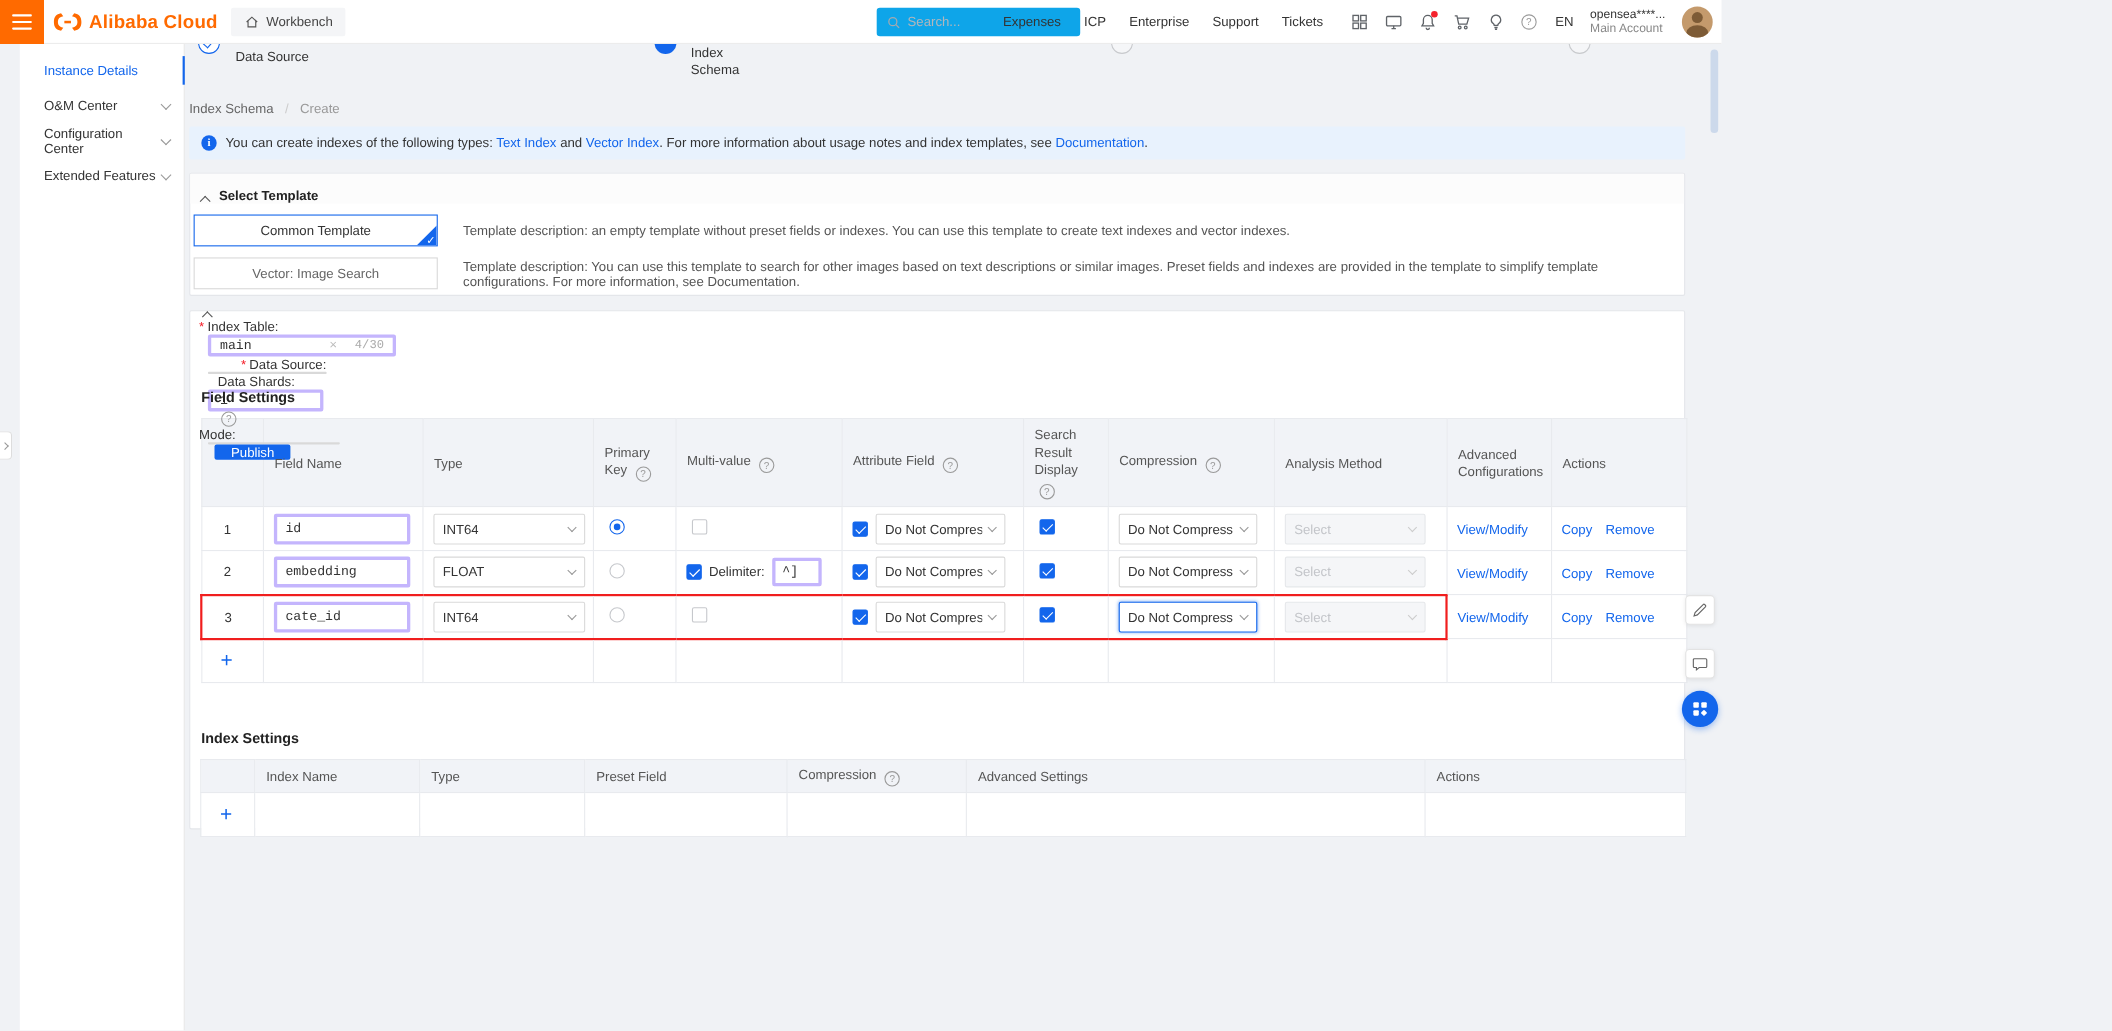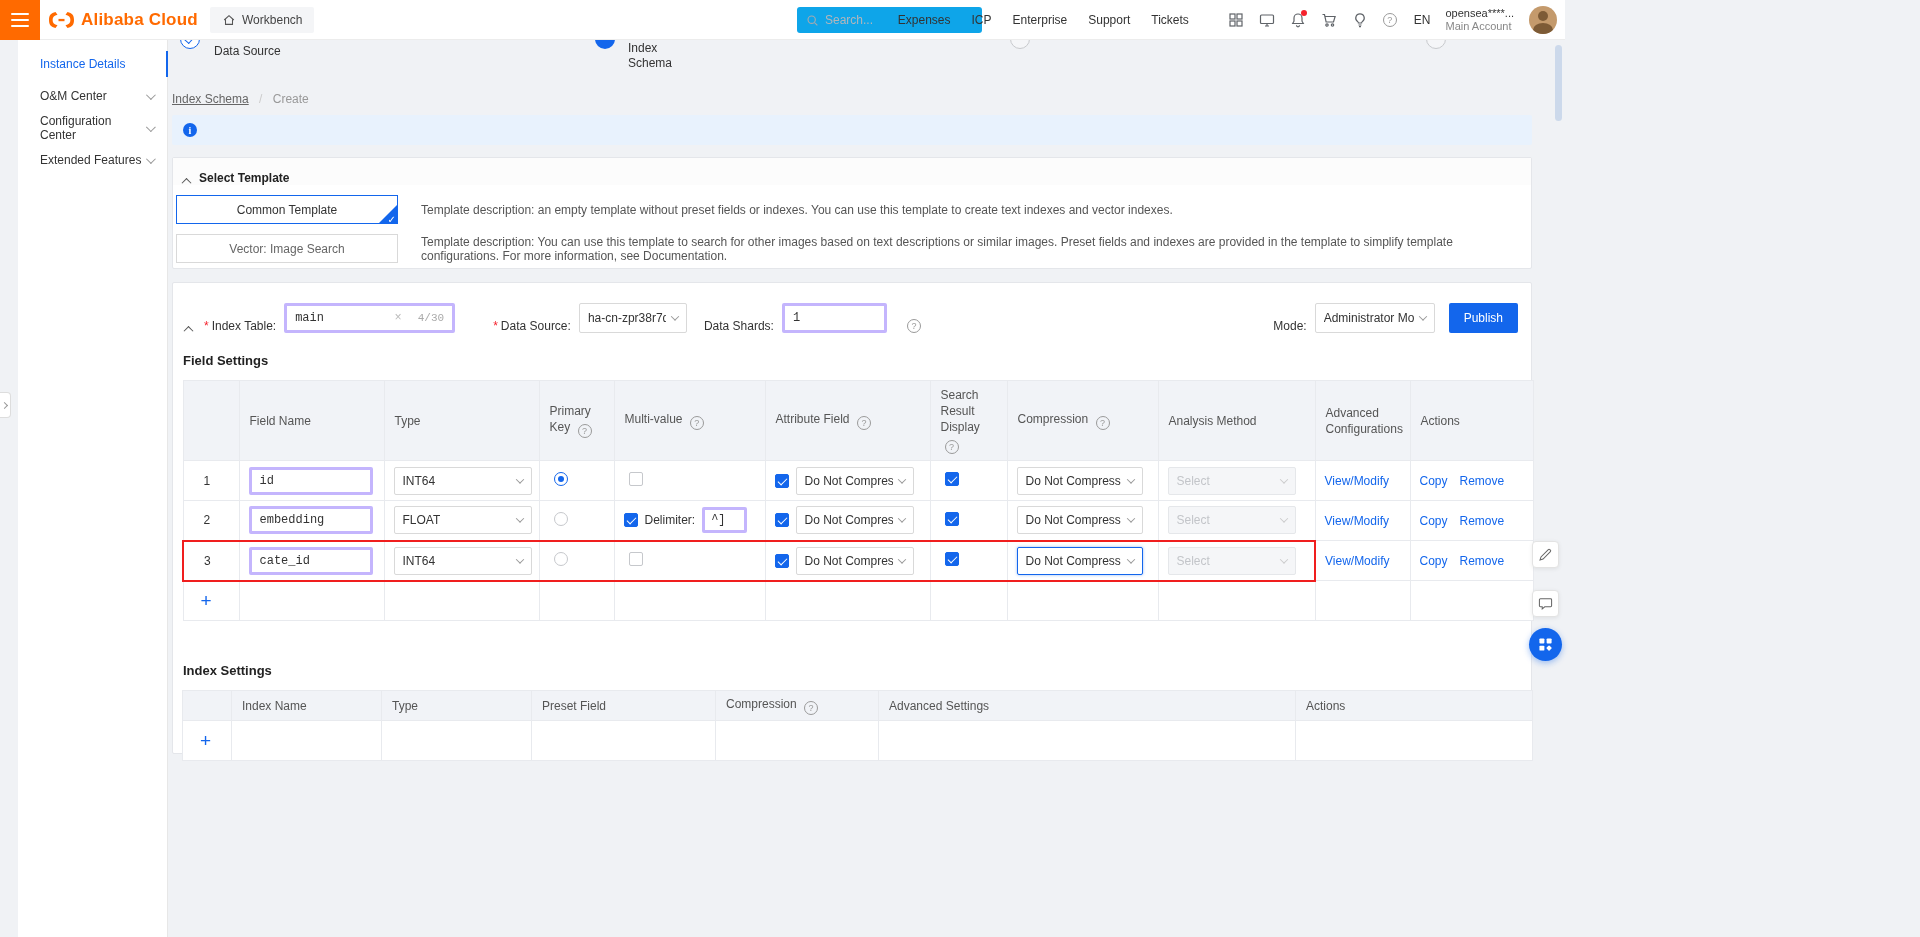--- a/index.html
+++ b/index.html
@@ -11,21 +11,21 @@
   .topbar { position:absolute; top:0; left:0; width:1565px; height:40px; background:#fff; border-bottom:1px solid #ececec; z-index:20; }
   .hamburger { position:absolute; left:0; top:0; width:40px; height:40px; background:#ff6a00; display:flex; flex-direction:column; justify-content:center; align-items:center; gap:4px; cursor:pointer; }
   .hamburger .hbar { width:18px; height:2px; background:#fff; border-radius:1px; }
   .logo { position:absolute; left:48px; top:0; height:40px; display:flex; align-items:center; gap:6px; cursor:pointer; }
   .logo-text { color:#ff6a00; font-size:17px; font-weight:bold; letter-spacing:.2px; }
   .workbench-btn { position:absolute; left:210px; top:7px; height:26px; padding:0 12px; background:#f4f5f7; border:none; border-radius:2px; display:flex; align-items:center; gap:6px; color:#444; font-size:12px; cursor:pointer; font-family:inherit; }
   .search-box { position:absolute; left:797px; top:7px; width:185px; height:26px; background:#0ea5e9; border-radius:3px; display:flex; align-items:center; padding:0 9px; gap:6px; }
   .search-box input { border:none; outline:none; background:transparent; font-size:12px; color:#333; width:140px; font-family:inherit; }
   .search-box input::placeholder { color:#b3b6bb; }
   .top-right { position:absolute; right:8px; top:0; height:40px; display:flex; align-items:center; gap:15px; }
-  .top-nav { display:flex; align-items:center; gap:21px; margin-right:24px;padding-left:40px; }
+  .top-nav { display:flex; align-items:center; gap:21px; margin-right:10px;padding-left:40px; }
   .top-nav a { color:#333; text-decoration:none; cursor:pointer; }
   .top-icons { display:flex; align-items:center; gap:15px; }
   .tbicon { width:16px; height:16px; display:inline-flex; cursor:pointer; position:relative; }
   .tbicon svg { width:16px; height:16px; }
   .bell-dot::after { content:""; position:absolute; right:-1px; top:-2px; width:6px; height:6px; border-radius:50%; background:#f5222d; }
   .lang { cursor:pointer; color:#333; margin-left:2px; }
   .account { text-align:left; line-height:13px; cursor:pointer; }
   .account .acc-name { font-size:11px; color:#333; }
   .account .acc-type { font-size:11px; color:#888; }
   .avatar { width:28px; height:28px; border-radius:50%; background:#c49a6c; position:relative; overflow:hidden; cursor:pointer; flex:0 0 auto; }
@@ -47,21 +47,21 @@
   
   .step-circle { position:absolute; width:20px; height:20px; border-radius:50%; top:-11px; }
   .step-done { background:#fff; border:1px solid #1366ec; }
   .step-done::after { content:""; position:absolute; left:5px; top:3px; width:6px; height:9px; border-right:1.6px solid #1366ec; border-bottom:1.6px solid #1366ec; transform:rotate(42deg); }
   .step-current { background:#1366ec; }
   .step-pending { background:#f5f6f8; border:1px solid #c8cacd; }
   .step-label { position:absolute; top:4px; font-size:12px; color:#333; line-height:15px; white-space:nowrap; }
   .step-label.two-line { top:1px; }
 
   .breadcrumb { position:absolute; left:22px; top:52px; color:#999; }
-  .breadcrumb .bc-parent { color:#666; cursor:pointer;text-decoration:underline; }
+  .breadcrumb .bc-parent { color:#666; cursor:pointer; }
   .breadcrumb .bc-sep { margin:0 7px; color:#ccc; }
   .breadcrumb .bc-current { color:#999; }
 
   .banner { position:absolute; left:22px; top:75px; width:1360px; height:30px; background:#e8f2fd; border-radius:2px; display:flex; align-items:center; padding:0 11px; gap:8px; }
   .info-icon { width:14px; height:14px; border-radius:50%; background:#1366ec; color:#fff; font-size:10px; font-style:normal; display:inline-flex; align-items:center; justify-content:center; flex:0 0 auto; }
   .info-icon::after { content:"i"; font-family:"Liberation Serif",serif; font-weight:bold; }
   .banner a, a.blue { color:#1366ec; text-decoration:none; cursor:pointer; }
 
   .panel { position:absolute; left:22px; width:1360px; background:#fff; border:1px solid #e4e6ea; border-radius:2px; }
   .tpl-panel { top:117px; height:112px; }
@@ -69,21 +69,21 @@
   .caret-up { width:7px; height:7px; border-left:1.5px solid #555; border-top:1.5px solid #555; transform:rotate(45deg) translate(1px,1px); flex:0 0 auto; }
   .panel-title { font-weight:bold; color:#222; }
   .tpl-row { display:flex; align-items:center; margin:10px 10px 0 3px; }
   .tpl-btn { position:relative; width:222px; height:29px; background:#fff; border:1px solid #d9d9d9; color:#666; display:flex; align-items:center; justify-content:center; cursor:pointer; flex:0 0 auto; overflow:hidden; }
   .tpl-btn.selected { border-color:#1366ec; color:#333; }
   .tpl-btn.selected::before { content:""; position:absolute; right:0; bottom:0; border-left:18px solid transparent; border-bottom:18px solid #1366ec; }
   .tpl-btn.selected::after { content:"✓"; position:absolute; right:1px; bottom:-2px; color:#fff; font-size:10px; }
   .tpl-desc { margin-left:23px; color:#555; }
 
   .main-panel { top:242px; height:472px; }
-  .form-row { display:flex; align-items:flex-end; height:50px; padding:0 13px 0 8px; }
+  .form-row { display:flex; align-items:flex-start; height:50px; padding:0 13px 0 8px;flex-direction:column; }
   .form-label { color:#333; white-space:nowrap; }
   .star { color:#f5222d; margin-right:3px; }
   .inputbox { height:30px; border:3px solid #c4b5fd; border-radius:2px; background:#fff; display:flex; align-items:center; padding:0 8px; gap:16px; cursor:text;font-family:Liberation Mono, monospace; }
   .inputbox .val { flex:1; color:#333; white-space:nowrap; overflow:hidden; }
   .inputbox .clear-x { color:#bbb; cursor:pointer; font-style:normal; font-size:12px; }
   .inputbox .counter { color:#aaa; font-size:11px; }
   .sel { height:30px; border:1px solid #d9d9d9; border-radius:2px; background:#fff; display:inline-flex; align-items:center; justify-content:space-between; padding:0 8px; gap:6px; cursor:pointer; color:#333; white-space:nowrap; overflow:hidden; }
   .sel .sel-val { overflow:hidden; white-space:nowrap; text-overflow:clip; }
   .chev-d { width:6px; height:6px; border-right:1.3px solid #999; border-bottom:1.3px solid #999; transform:rotate(45deg) translate(-1px,-1px); flex:0 0 auto; }
   .sel.disabled { background:#f5f6f8; color:#c3c5c9; border-color:#e5e7ea; cursor:not-allowed; }
@@ -249,20 +249,23 @@
     </div>
 
     <div class="breadcrumb">
       <span class="bc-parent">Index Schema</span>
       <span class="bc-sep">/</span>
       <span class="bc-current">Create</span>
     </div>
 
     <div class="banner">
       <i class="info-icon"></i>
+      <span>
+        <span>You can create indexes of the following types: </span><a>Text Index</a><span> and </span><a>Vector Index</a><span>. For more information about usage notes and index templates, see </span><a>Documentation</a><span>.</span>
+      </span>
     </div>
 
     <section class="panel tpl-panel">
       <div class="panel-header">
         <i class="caret-up"></i>
         <span class="panel-title">Select Template</span>
       </div>
       <div class="tpl-row">
         <div class="tpl-btn selected">
           <span>Common Template</span>

